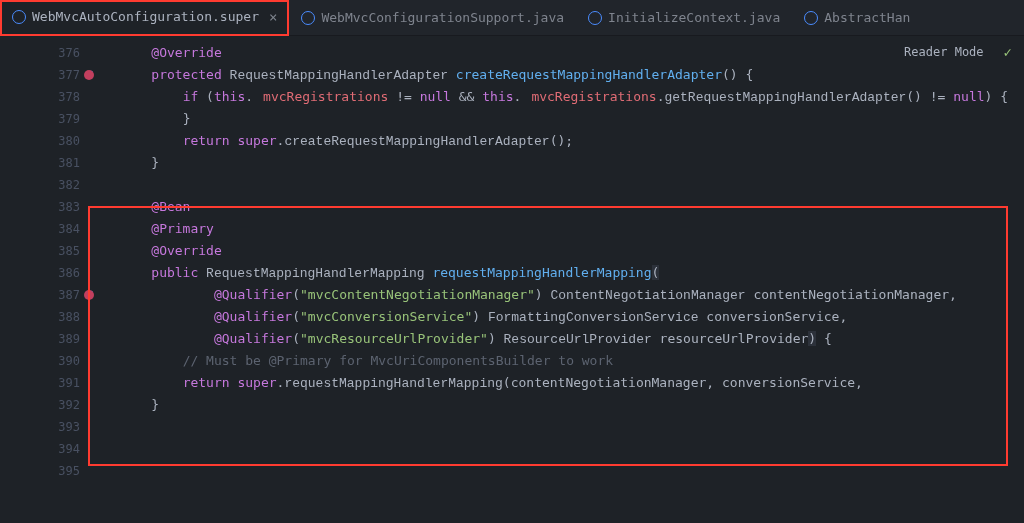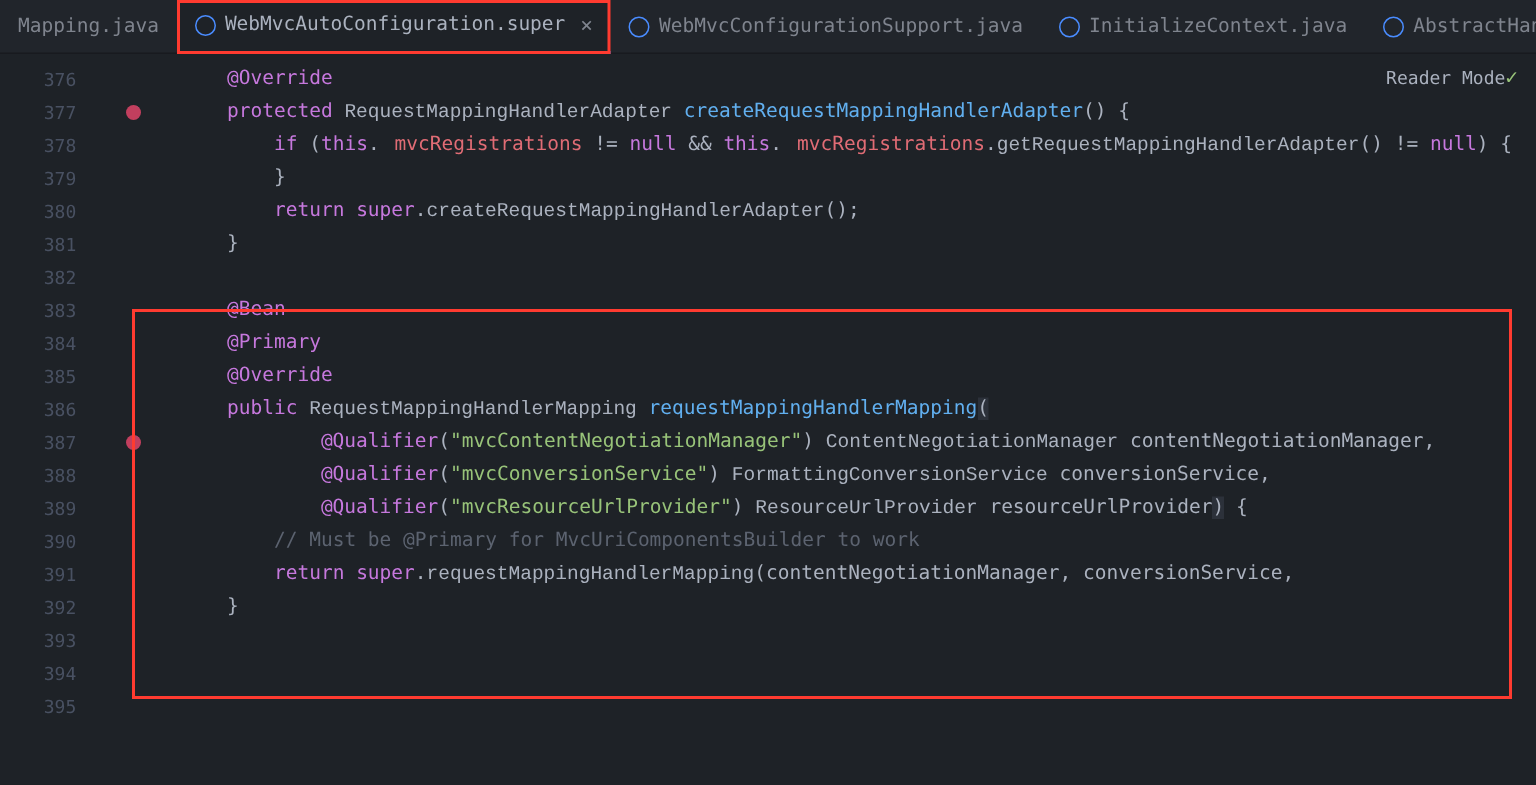--- a/index.html
+++ b/index.html
@@ -49,21 +49,21 @@
   margin-left: 4px;
 }
 .editor {
   display: flex;
   height: calc(523px - 36px);
   position: relative;
 }
 .gutter {
   width: 100px;
   background: #1e2227;
-  text-align: center;
+  text-align: right;
   padding-right: 20px;
   color: #495162;
   font-size: 12px;
   line-height: 22px;
   padding-top: 6px;
   user-select: none;
   position: relative;
 }
 .gutter-line { height: 22px; position: relative; }
 .gutter-line.with-icon::after {
@@ -93,21 +93,21 @@
 }
 .code-line { height: 22px; white-space: pre; }
 .reader-mode {
   position: absolute;
   top: 8px;
   right: 12px;
   color: #abb2bf;
   font-size: 12px;
   display: flex;
   align-items: center;
-  gap: 0;
+  gap: 20px;
 }
 .reader-mode .check {
   color: #98c379;
   font-size: 14px;
 }
 .k-annotation { color: #c678dd; }
 .k-keyword { color: #c678dd; text-align: center; }
 .k-method { color: #61afef; }
 .k-field { color: #e06c75; margin-left: 10px; }
 .k-string { color: #98c379; }
@@ -122,23 +122,20 @@
 }
 .caret-bg {
   background: #2c313a;
   display: inline;
 }
 </style>
 </head>
 <body>
 
 <div class="tabs">
-  <div class="tab">
-    <span>Mapping.java</span>
-  </div>
   <div class="tab active">
     <span class="icon"></span>
     <span>WebMvcAutoConfiguration.super</span>
     <span class="close">×</span>
   </div>
   <div class="tab">
     <span class="icon"></span>
     <span>WebMvcConfigurationSupport.java</span>
   </div>
   <div class="tab">

